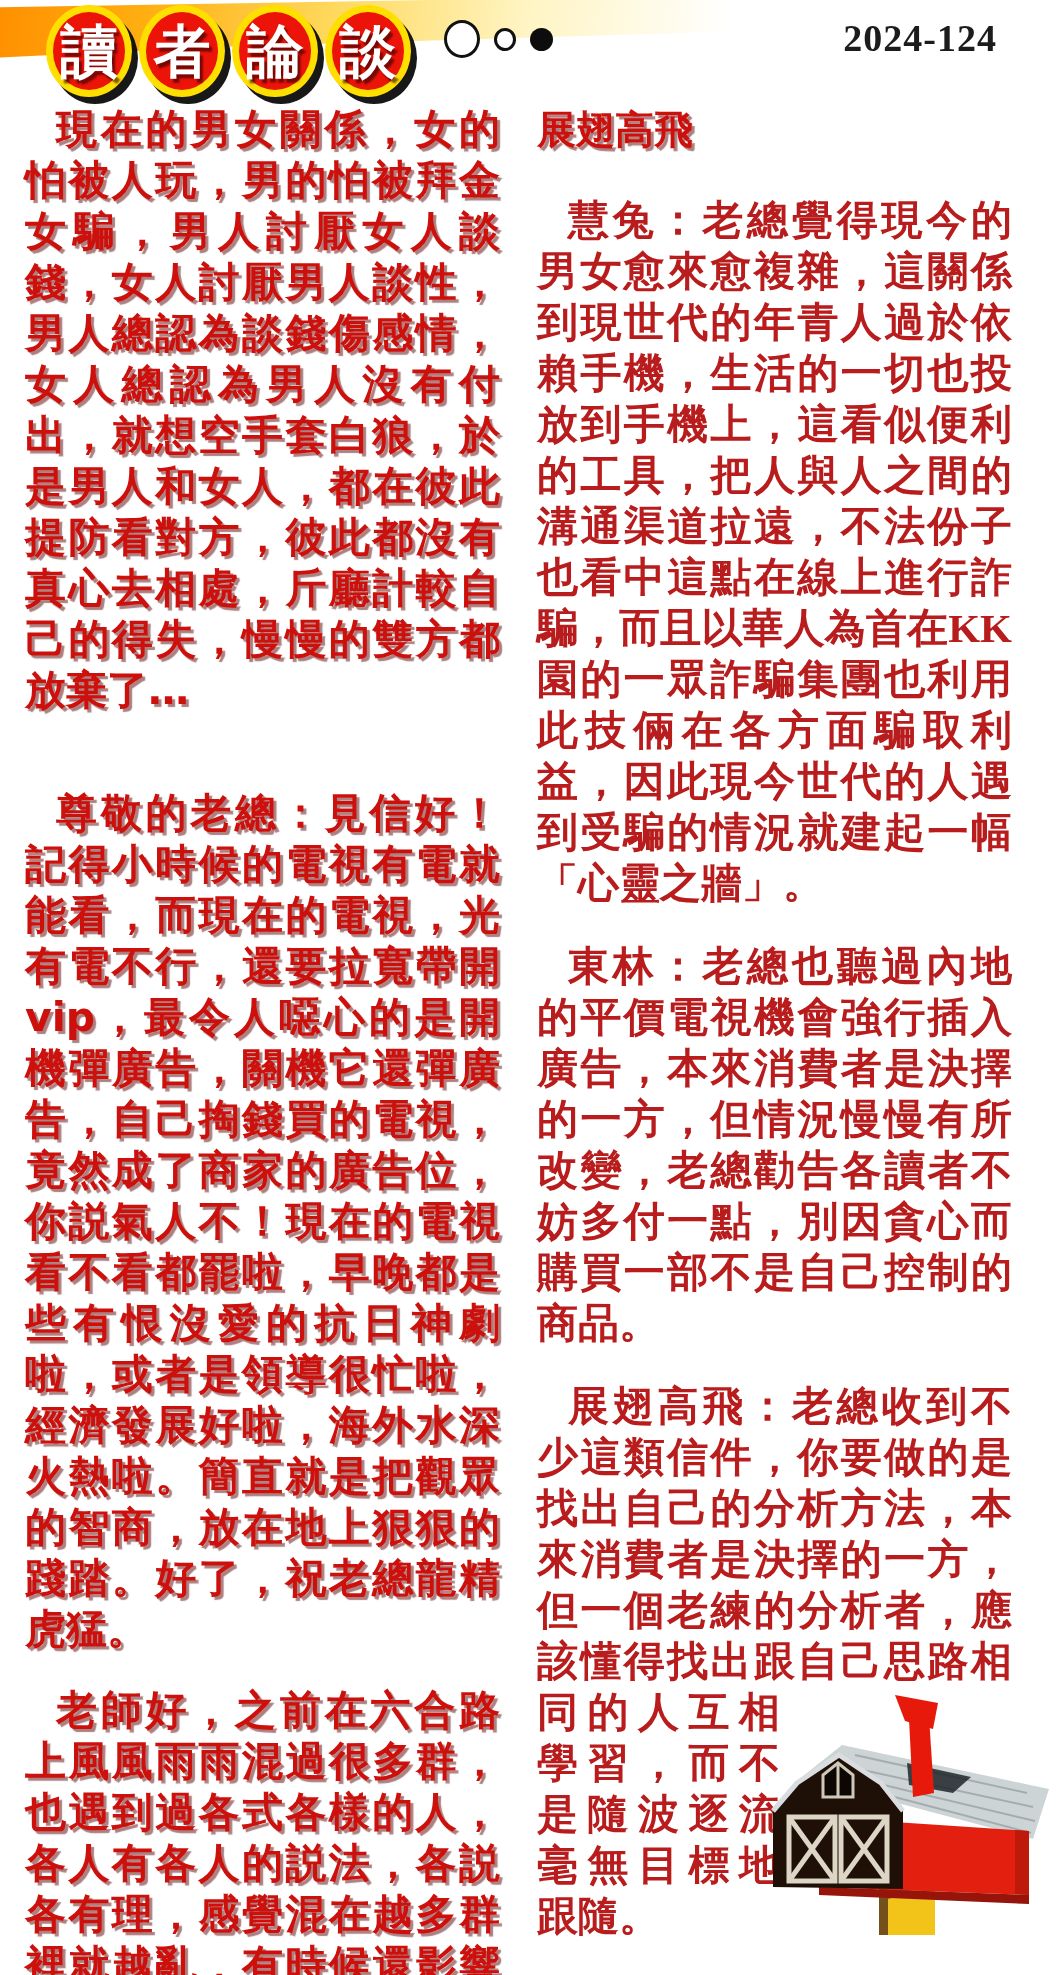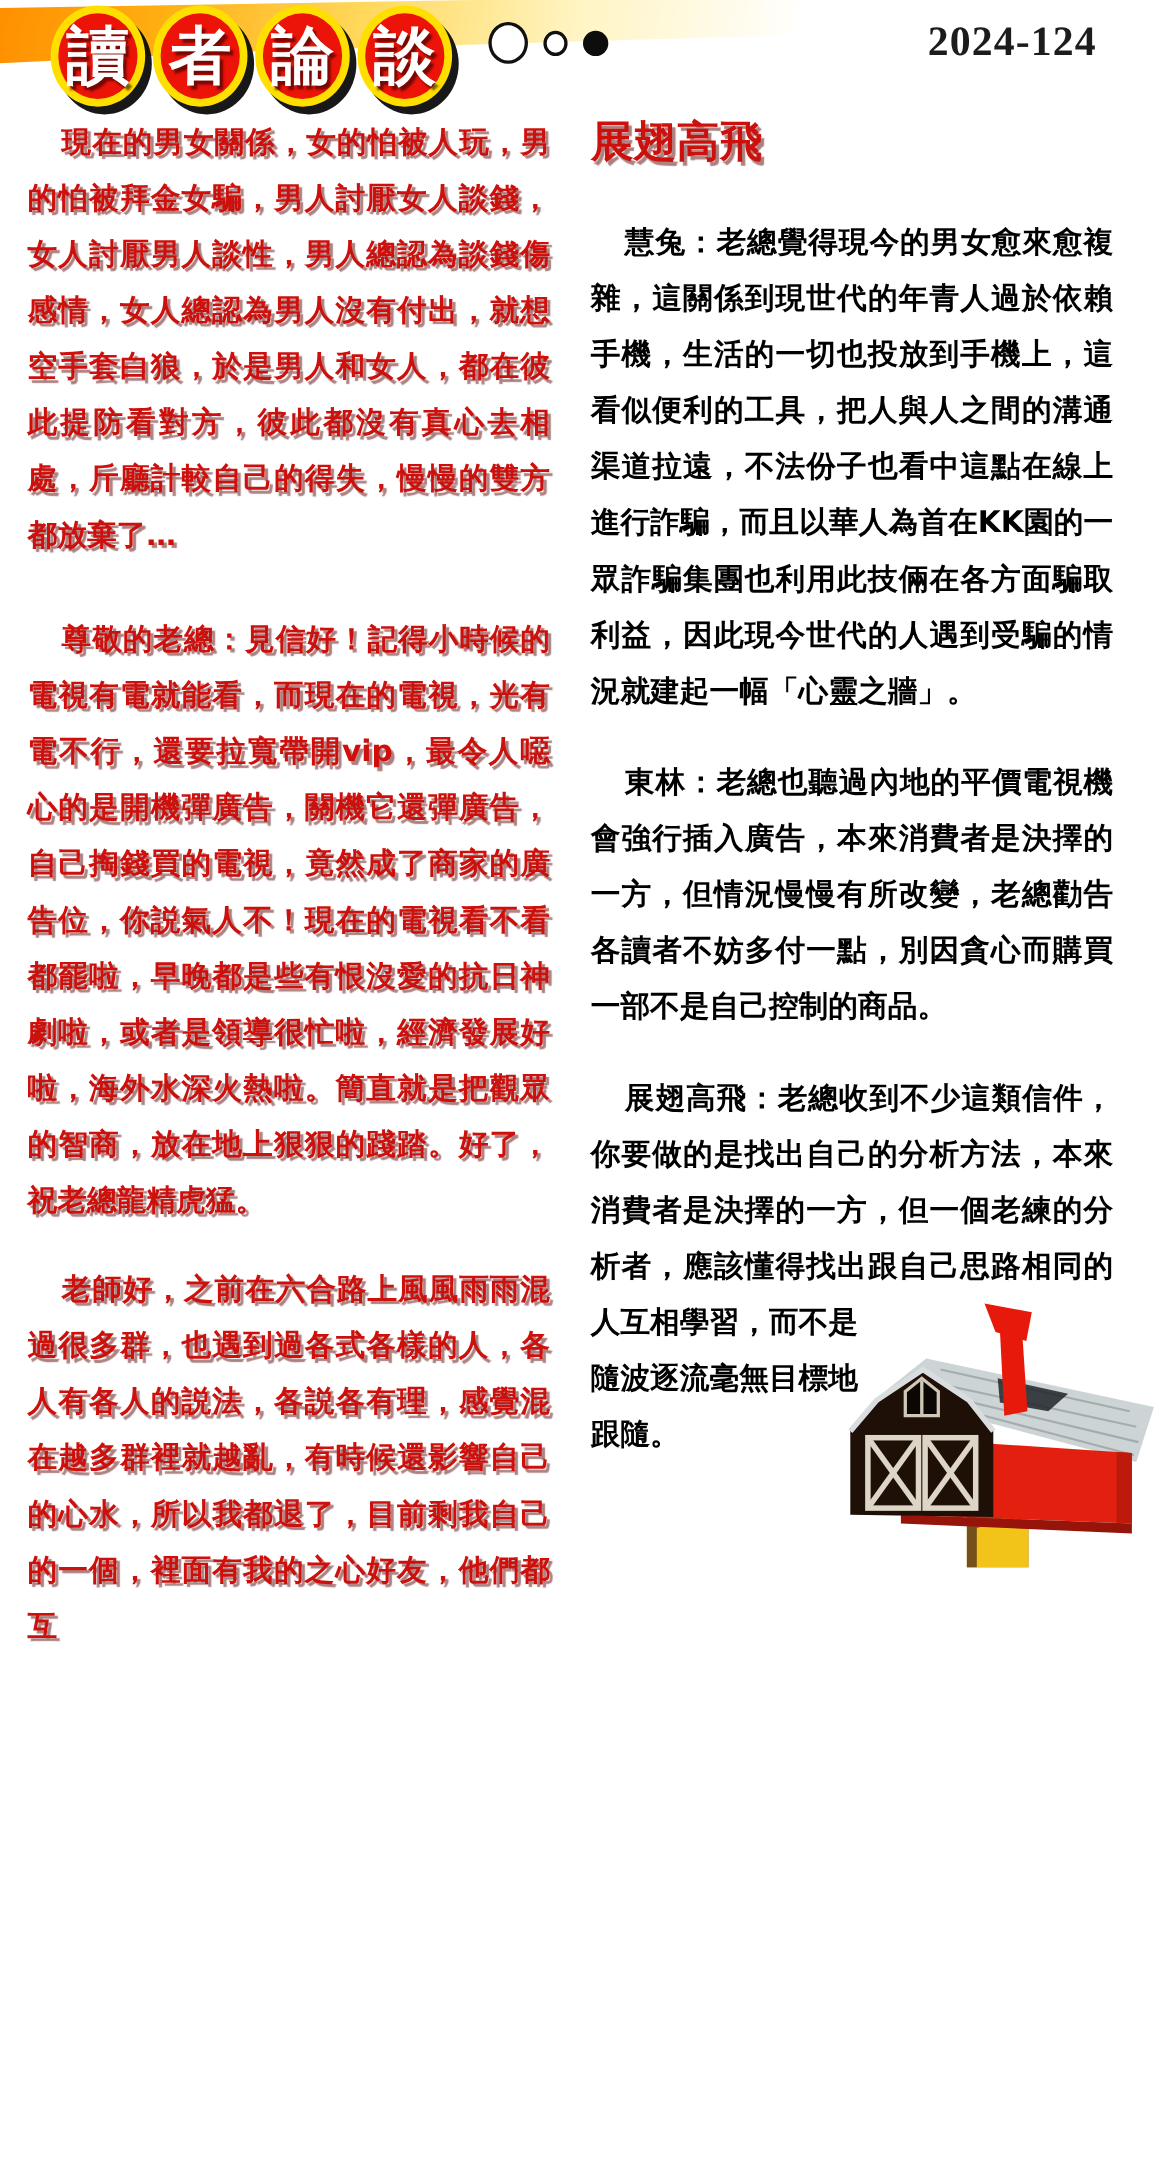--- a/index.html
+++ b/index.html
@@ -18,27 +18,27 @@
   .dots{position:absolute;left:444px;top:20px;height:38px;display:flex;align-items:center;gap:14px;}
   .dot{border-radius:50%;}
   .dot-big{width:30px;height:32px;background:#fff;border:3px solid #111;}
   .dot-small{width:16px;height:17px;background:#fff;border:3px solid #111;}
   .dot-filled{width:23px;height:23px;background:#0d0d0d;}
   .issue{position:absolute;right:60px;top:16px;font-family:"Liberation Serif","DejaVu Serif",serif;
          font-size:38px;font-weight:700;color:#1c1c1c;letter-spacing:1px;}
   
   .columns{display:flex;padding:0 45px 0 25px;gap:37px;margin-top:2px;}
   .col{width:476px;}
-  .para{font-size:27px;line-height:51px;font-weight:700;text-align:justify;text-justify:inter-character;
+  .para{font-size:41px;line-height:51px;font-weight:700;text-align:justify;text-justify:inter-character;
         word-break:break-all;margin:0;}
   .indent{text-indent:31px;}
   .red{color:#cd100c;text-shadow:3px 3px 1px rgba(90,2,2,.5);}
-  .black{color:#000000;}
+  .black{color:#b91c1c;font-family:Liberation Serif, serif;}
   .sig{padding-right:14px;font-size:39px;line-height:51px;font-weight:700;}
-  .mt-letter2{margin-top:44px;}
+  .mt-letter2{margin-top:72px;}
   .mt-letter3{margin-top:30px;}
   .mt-reply1{margin-top:40px;}
   .mt-reply{margin-top:32px;}
   
   .mailbox-float{float:right;width:232px;height:248px;position:relative;}
   .mailbox-float svg{position:absolute;left:-23px;top:2px;}
 </style>
 </head>
 <body>
 

